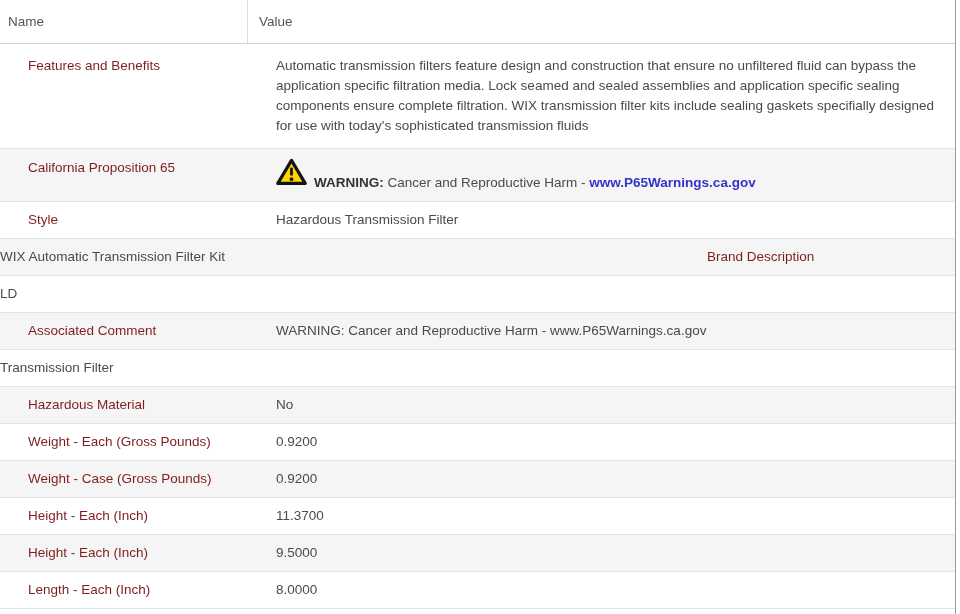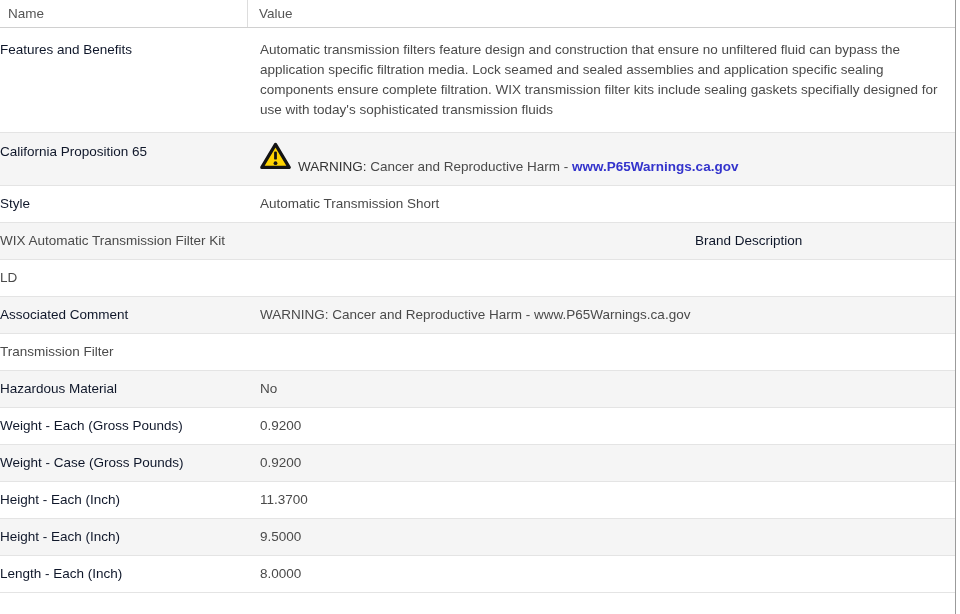--- a/index.html
+++ b/index.html
@@ -12,21 +12,21 @@
     position: relative;
     width: 956px; height: 614px;
     border-right: 1px solid #9b9b9b;
     overflow: hidden;
     color: #444;
     box-sizing: border-box;
   }
   
   .thead {
     display: flex;
-    height: 28px;
+    height: 44px;
     border-bottom: 1px solid #d0d0d0;
     color: #555;
     font-size: 13.5px;
     box-sizing: border-box;
   }
   .thead .hcell { display: flex; align-items: center; box-sizing: border-box; }
   .thead .h-name {
     width: 248px;
     padding-left: 8px;
     border-right: 1px solid #dddddd;
@@ -39,37 +39,38 @@
     align-items: flex-start;
     border-bottom: 1px solid #e4e4e4;
     font-size: 13.5px;
     box-sizing: border-box;
     background: #ffffff;
   }
   .row:nth-child(even) { background: #f5f5f5; }
   .cell { box-sizing: border-box; padding: 8px 0; line-height: 20px; }
   .cell.name {
     width: 260px;
-    padding-left: 0;
+    padding-left: 12px;
     padding-right: 10px;
-    color: #0f172a;
+    color: #7f1d1d;
     flex-shrink: 0;
+    margin-left: 16px;
   }
   .cell.value { flex: 1; padding-right: 12px; color: #4a4a4a; }
 
   .row-features .cell { padding-top: 12px; padding-bottom: 12px; }
 
   .row-prop65 .cell { padding-top: 9px; padding-bottom: 9px; }
   .row-prop65 .cell.value {
     display: flex;
     align-items: flex-end;
   }
   .warn-icon { flex-shrink: 0; margin-right: 7px; display: block; }
   .warn-text { line-height: 19px; }
-  .bold { font-weight: normal; color: #333; }
+  .bold { font-weight: bold; color: #333; }
   .p65-link {
     font-weight: bold;
     color: #3333cc;
     text-decoration: none;
     cursor: pointer;
   }
 </style>
 </head>
 <body>
 
@@ -96,21 +97,21 @@
             <rect x="14.1" y="9.4" width="2.8" height="8.2" rx="1.2" fill="#141414"></rect>
             <circle cx="15.5" cy="21.2" r="1.9" fill="#141414"></circle>
           </svg>
         </span>
         <span class="warn-text"><span class="bold">WARNING:</span><span> Cancer and Reproductive Harm - </span><a class="p65-link">www.P65Warnings.ca.gov</a></span>
       </div>
     </div>
 
     <div class="row">
       <div class="cell name">Style</div>
-      <div class="cell value">Automatic Transmission Short</div>
+      <div class="cell value">Hazardous Transmission Filter</div>
     </div>
 
     <div class="row">
       <div class="cell value">WIX Automatic Transmission Filter Kit</div>
       <div class="cell name">Brand Description</div>
     </div>
 
     <div class="row">
       <div class="cell value">LD</div>
     </div>

